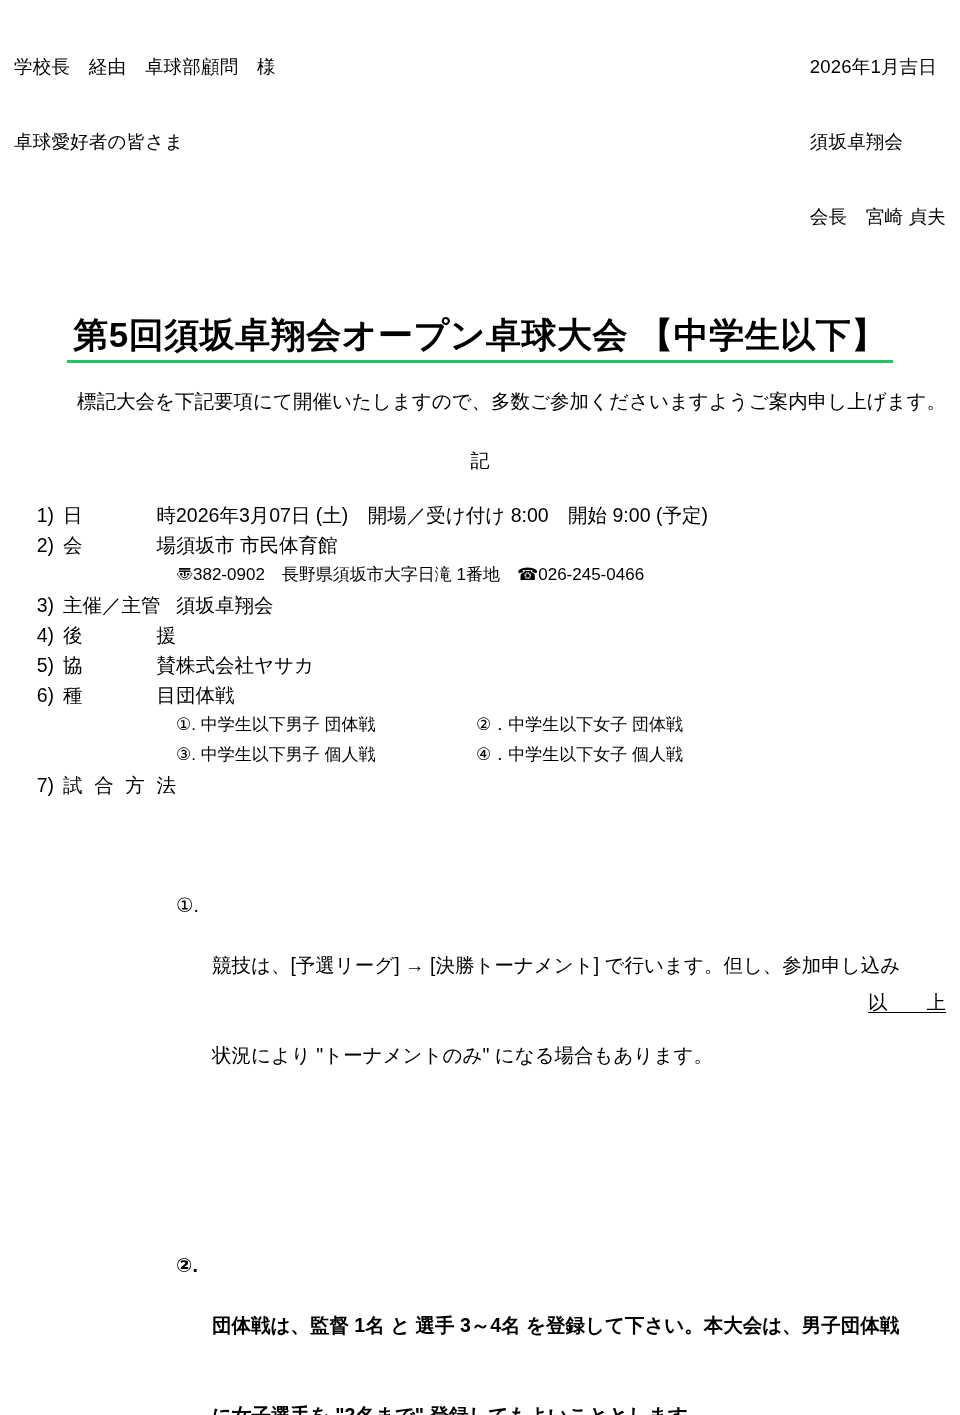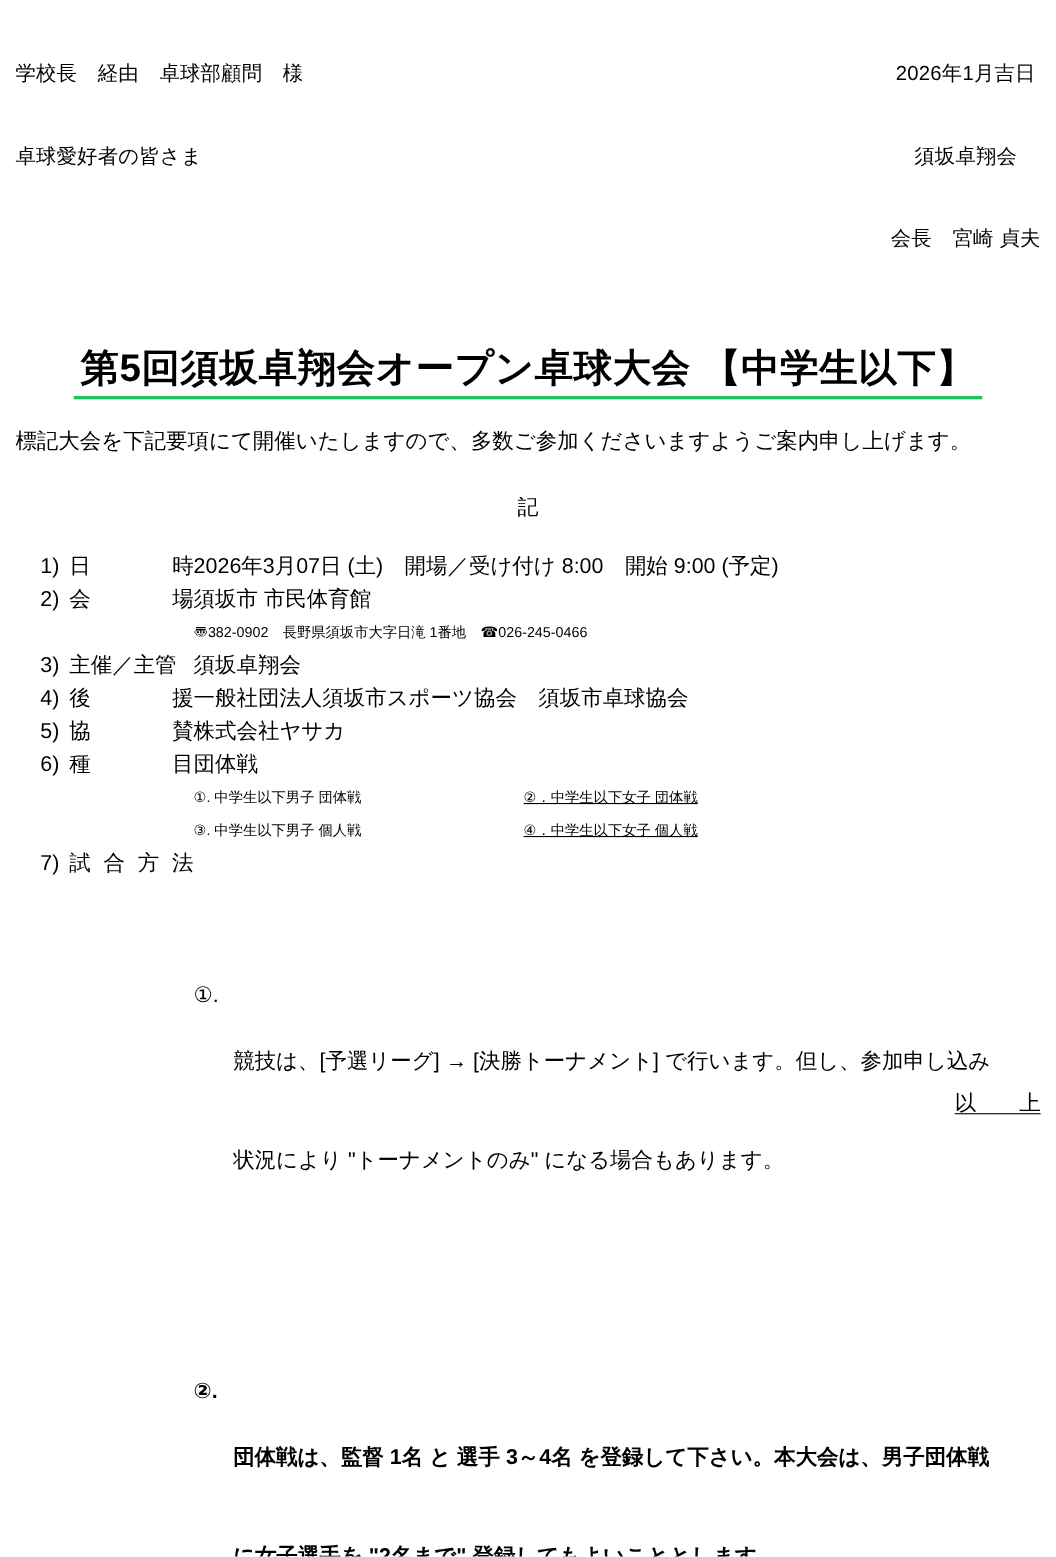--- a/index.html
+++ b/index.html
@@ -29,41 +29,41 @@
   .hdr {
     display: flex;
     justify-content: space-between;
     align-items: baseline;
     font-size: 18.5px;
     line-height: 25px;
     letter-spacing: 0.2px;
     padding-top: 4px;
   }
   .hdr-left { text-align: left; white-space: pre; }
-  .hdr-right { text-align: center; white-space: pre; }
+  .hdr-right { text-align: left; white-space: pre; }
 
   
   .title-wrap {
     text-align: center;
     margin-top: 34px;
   }
   .title {
     display: inline-block;
     font-size: 35px;
     font-weight: bold;
     letter-spacing: 0.5px;
     line-height: 1.25;
     border-bottom: 3px solid #22c55e;
     padding: 0 6px 3px 6px;
     white-space: pre;
   }
 
   
   .lead {
-    text-align: left;
+    text-align: right;
     font-size: 19.5px;
     line-height: 1.3;
     margin-top: 26px;
     white-space: pre;
   }
 
   
   .ki {
     text-align: center;
     font-size: 19px;
@@ -99,21 +99,21 @@
   .lbl > span { display: inline-block; }
   .val {
     flex: 1 1 auto;
     white-space: pre-wrap;
   }
 
   
   .cont {
     display: flex;
     line-height: 30px;
-    font-size: 13px;
+    font-size: 17px;
   }
   .cont .pad { flex: 0 0 162px; }
 
   
   .sub {
     display: flex;
     line-height: 30px;
   }
   .sub-mark {
     flex: 0 0 36px;
@@ -121,21 +121,21 @@
   }
   .sub-body {
     flex: 1 1 auto;
     white-space: pre-wrap;
   }
 
   .two-col {
     display: flex;
   }
   .two-col .c1 { flex: 0 0 300px; white-space: pre; }
-  .two-col .c2 { flex: 1 1 auto; white-space: pre; text-decoration: underline; }
+  .two-col .c2 { flex: 1 1 auto; white-space: pre; }
 
   b, .b { font-weight: bold; }
 
   .nowrap { white-space: pre; }
 
   
   .footer {
     position: absolute;
     right: 14px;
     bottom: 8px;
@@ -200,21 +200,20 @@
       </div>
       <div class="val">須坂卓翔会</div>
     </div>
 
     <div class="row">
       <div class="num">4)</div>
       <div class="lbl">
         <span>後</span>
         <span>援</span>
       </div>
-      <div class="val">一般社団法人須坂市スポーツ協会　須坂市卓球協会</div>
     </div>
 
     <div class="row">
       <div class="num">5)</div>
       <div class="lbl">
         <span>協</span>
         <span>賛</span>
       </div>
       <div class="val">株式会社ヤサカ</div>
     </div>

